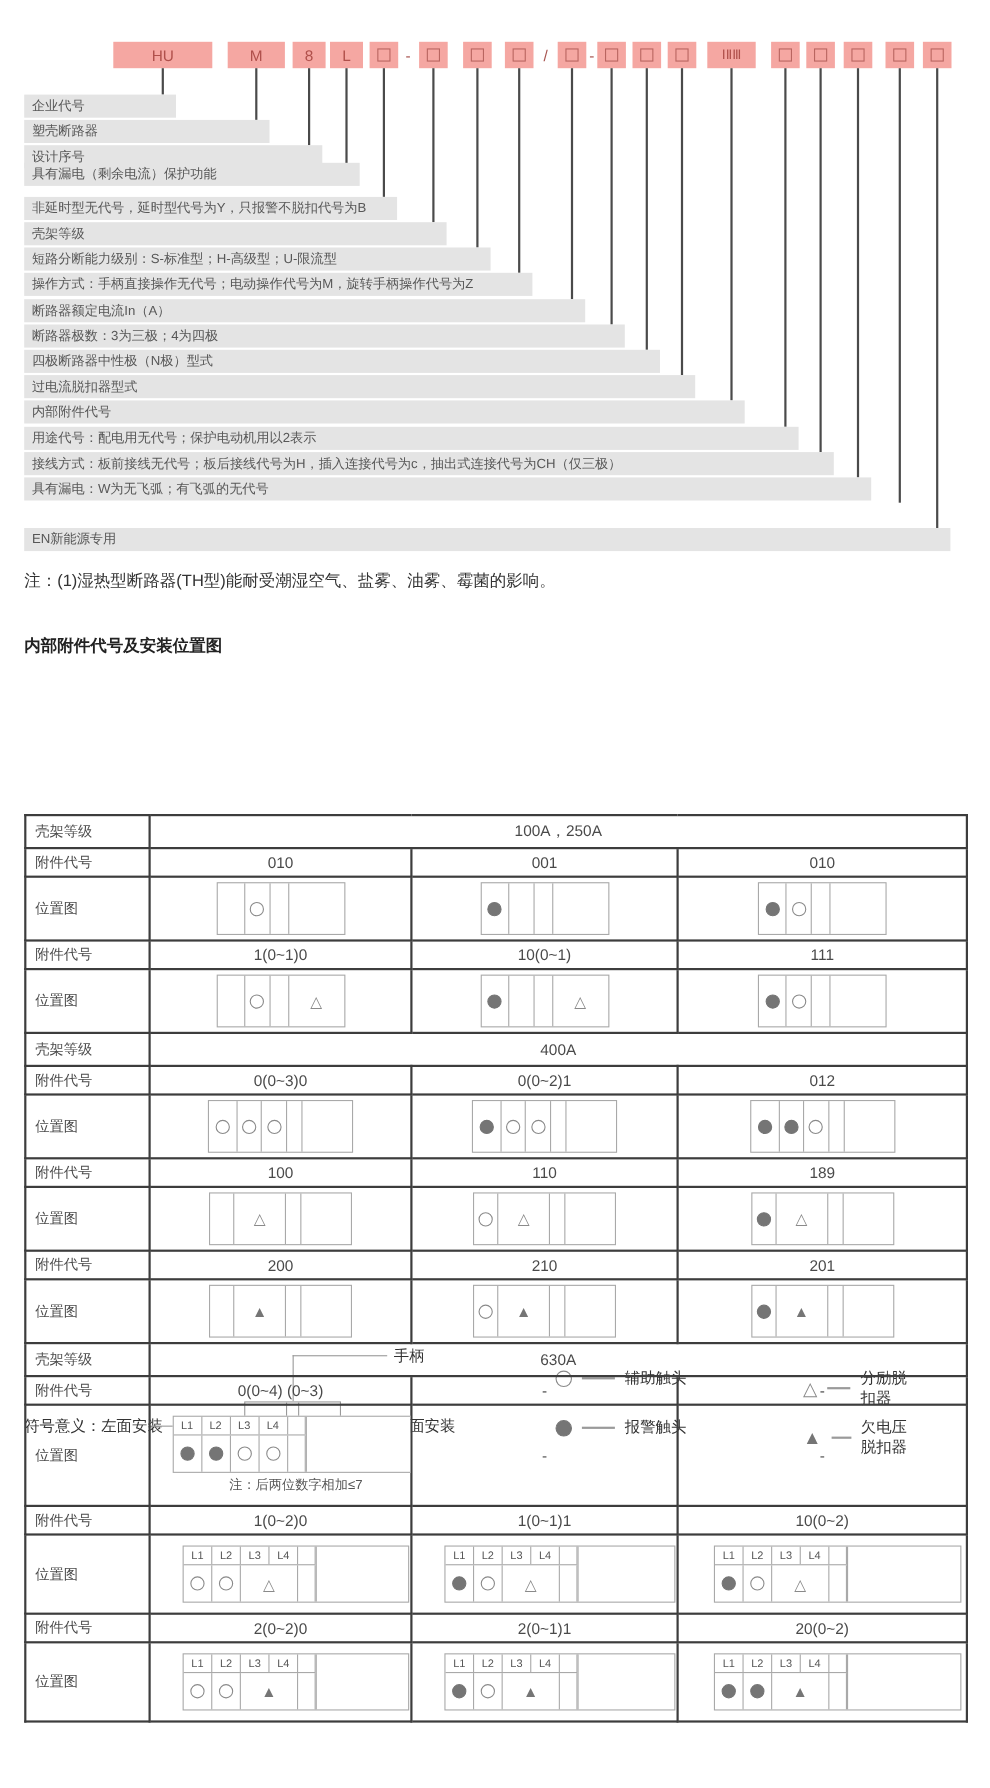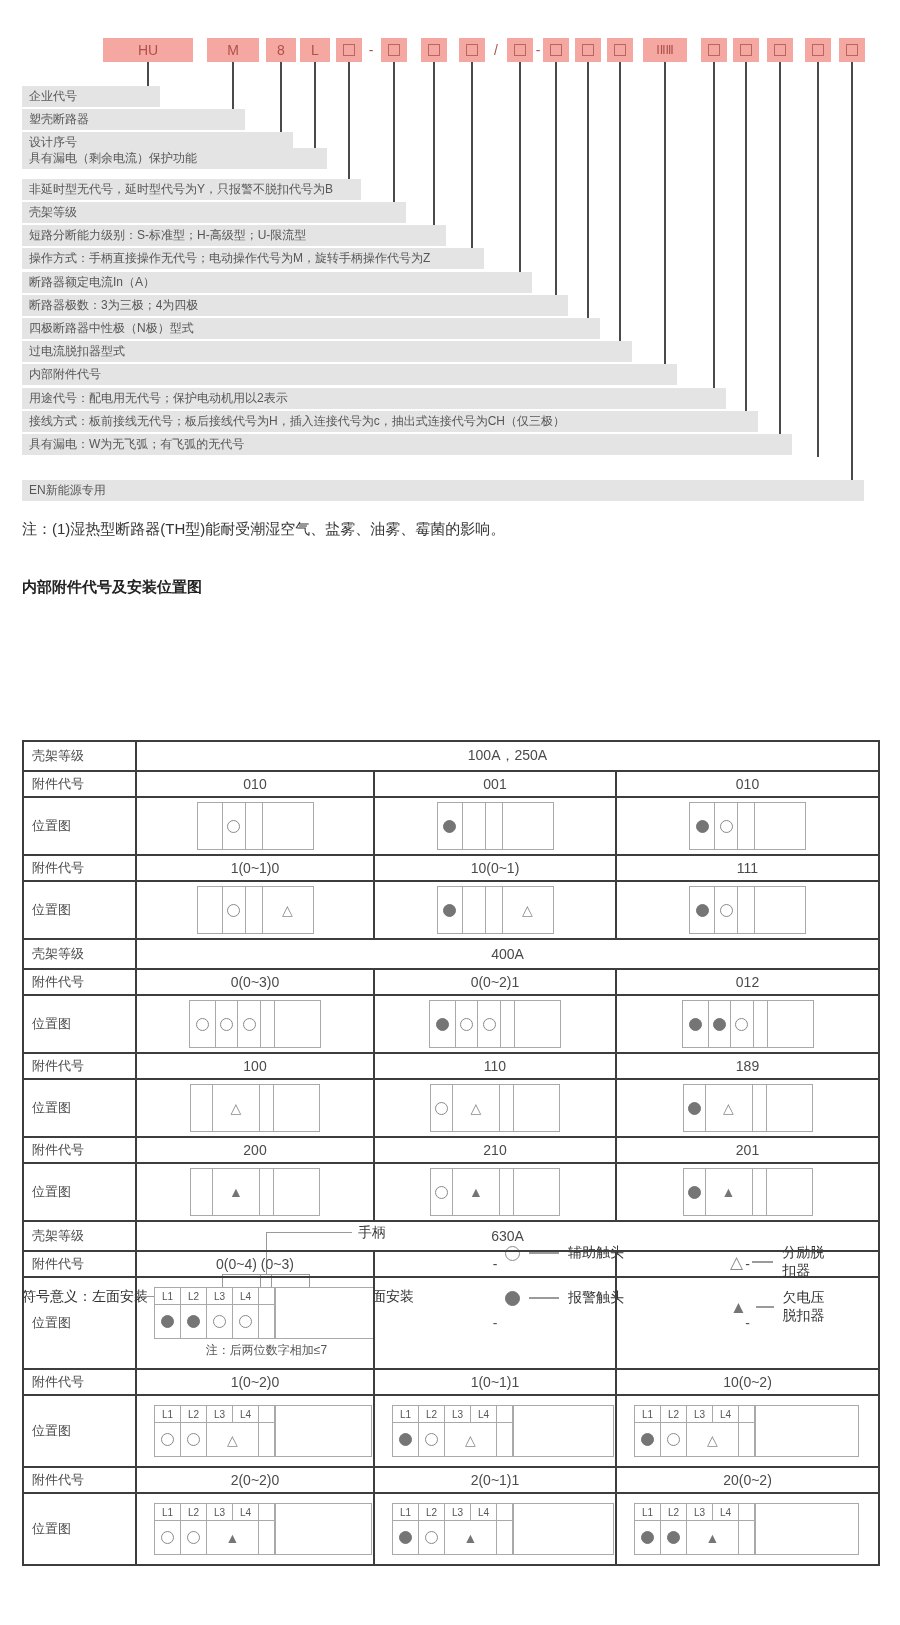--- a/index.html
+++ b/index.html
@@ -36,21 +36,21 @@
   .s-tf{color:#757575;font-size:14px;line-height:14px;}
   .lg-big.s-co,.lg-big.s-cf{width:15px;height:15px;}
   span.lg-big.s-to,span.lg-big.s-tf{font-size:17px;line-height:17px;}
   
   #acc-table{position:absolute;left:22px;top:740px;border-collapse:collapse;table-layout:fixed;width:856px;}
   #acc-table td,#acc-table th{border:2px solid #3d3d3d;box-sizing:border-box;overflow:hidden;}
   #acc-table th{font-weight:normal;text-align:left;padding-left:8px;font-size:13px;color:#4a4a4a;}
   .cell-center{text-align:center;font-size:14px;color:#4a4a4a;}
   .pos-cell{vertical-align:middle;}
   .pos-inner{display:flex;align-items:center;justify-content:center;width:100%;}
-  .pos-inner.left{justify-content:flex-start;padding-left:16px;box-sizing:border-box;}
+  .pos-inner.left{justify-content:center;padding-left:28px;box-sizing:border-box;}
   .diag{display:flex;height:46px;border:1px solid #a9a9a9;background:#fff;box-sizing:content-box;}
   .dsec{display:flex;align-items:center;justify-content:center;border-right:1px solid #a9a9a9;box-sizing:border-box;height:100%;}
   .dsec:last-child{border-right:none;flex:1;}
   .diagL{display:flex;height:52px;border:1px solid #a9a9a9;background:#fff;width:225px;box-sizing:border-box;}
   .dL-left{width:120px;display:flex;flex-direction:column;height:100%;box-sizing:border-box;}
   .dL-hrow{display:flex;height:17px;border-bottom:1px solid #a9a9a9;box-sizing:border-box;}
   .dL-hcell{width:26px;border-right:1px solid #a9a9a9;box-sizing:border-box;font-size:10px;color:#555;
             display:flex;align-items:center;justify-content:center;}
   .dL-hnarrow{width:16px;border-right:1px solid #a9a9a9;box-sizing:border-box;}
   .dL-brow{display:flex;flex:1;}

